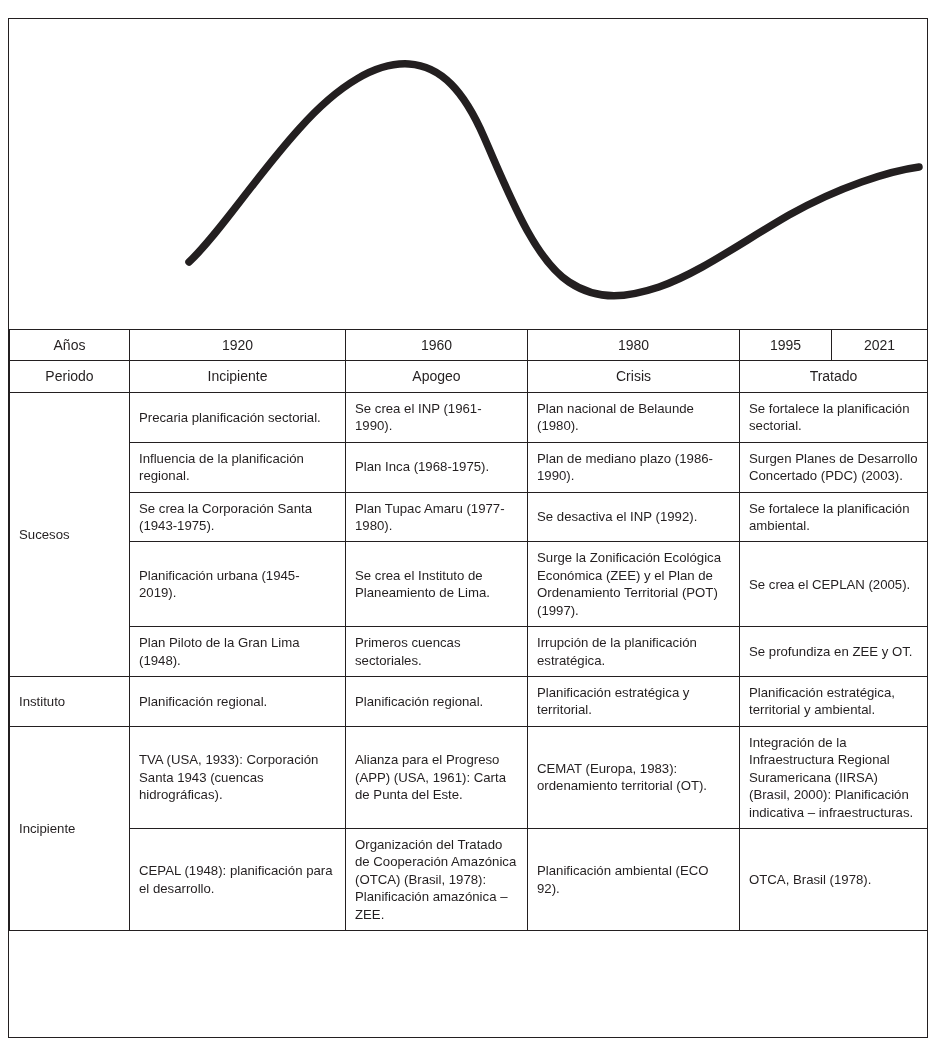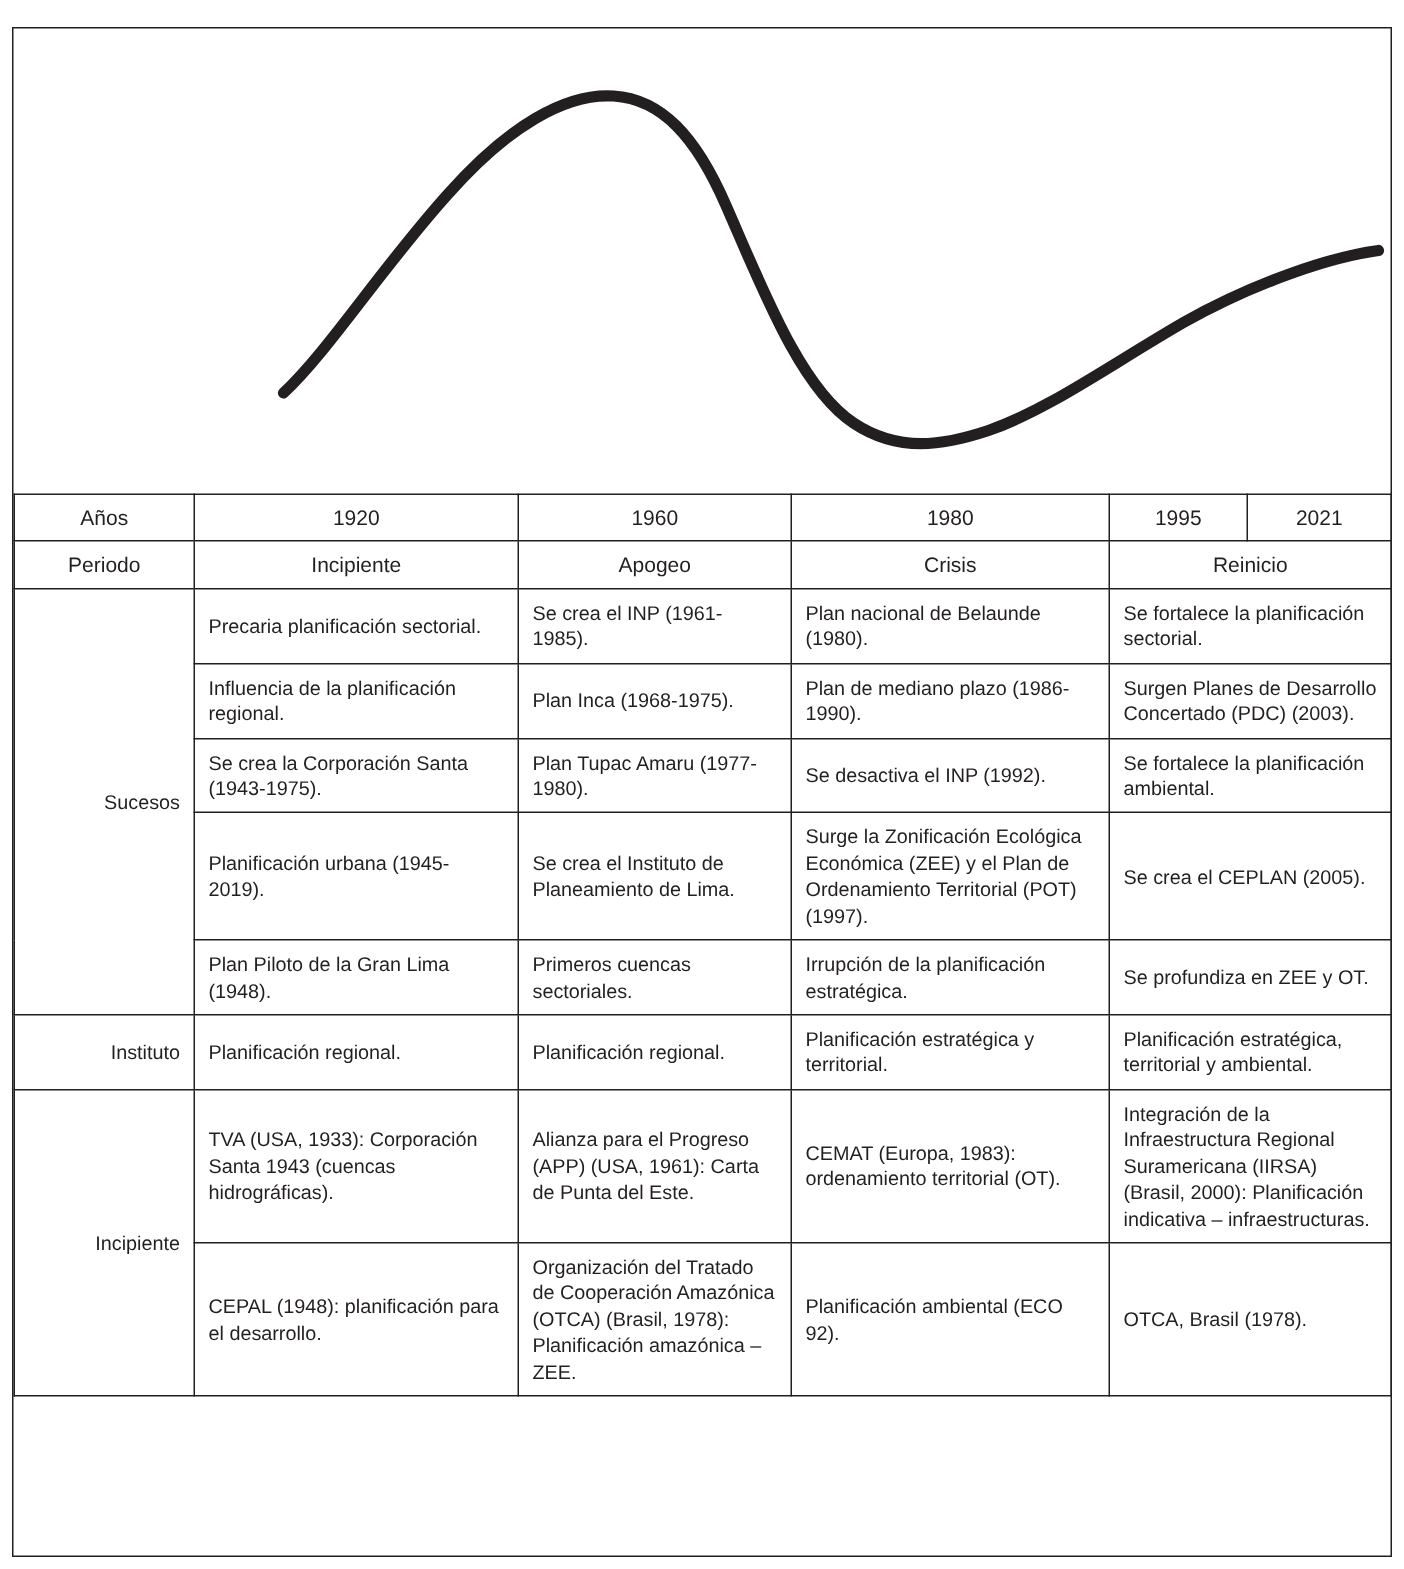--- a/index.html
+++ b/index.html
@@ -54,21 +54,21 @@
     line-height: 1.32;
     box-sizing: border-box;
   }
   
   tr.head td {
     text-align: center;
     padding: 6px 4px;
     font-size: 14px;
   }
   td.rowlabel {
-    text-align: right;
+    text-align: left;
     font-size: 14px;
     vertical-align: middle;
   }
   td.cell {
     text-align: left;
     vertical-align: middle;
   }
   td.noborder-bottom { border-bottom: none; }
   col.c0 { width: 120px; }
   col.c1 { width: 216px; }
@@ -105,27 +105,27 @@
           <td>1960</td>
           <td>1980</td>
           <td>1995</td>
           <td>2021</td>
         </tr>
         <tr class="head">
           <td>Periodo</td>
           <td>Incipiente</td>
           <td>Apogeo</td>
           <td>Crisis</td>
-          <td colspan="2">Reinicio</td>
+          <td colspan="2">Tratado</td>
         </tr>
 
         <tr>
           <td class="rowlabel noborder-bottom" rowspan="5">Sucesos</td>
           <td class="cell">Precaria planificación sectorial.</td>
-          <td class="cell">Se crea el INP (1961-1985).</td>
+          <td class="cell">Se crea el INP (1961-1990).</td>
           <td class="cell">Plan nacional de Belaunde (1980).</td>
           <td class="cell" colspan="2">Se fortalece la planificación sectorial.</td>
         </tr>
         <tr>
           <td class="cell">Influencia de la planificación regional.</td>
           <td class="cell">Plan Inca (1968-1975).</td>
           <td class="cell">Plan de mediano plazo (1986-1990).</td>
           <td class="cell" colspan="2">Surgen Planes de Desarrollo Concertado (PDC) (2003).</td>
         </tr>
         <tr>

